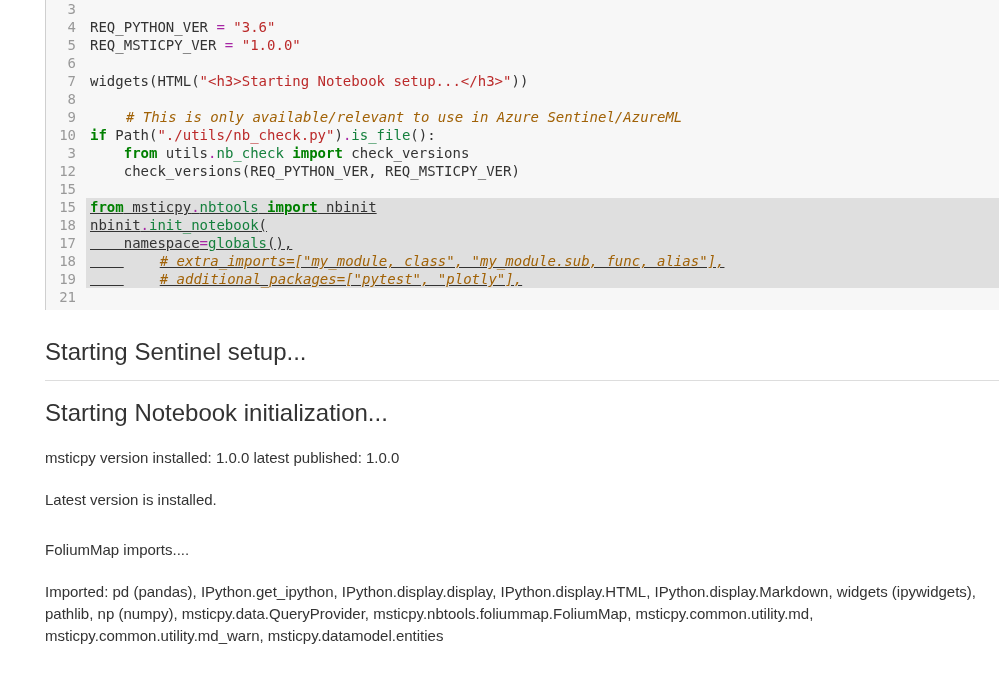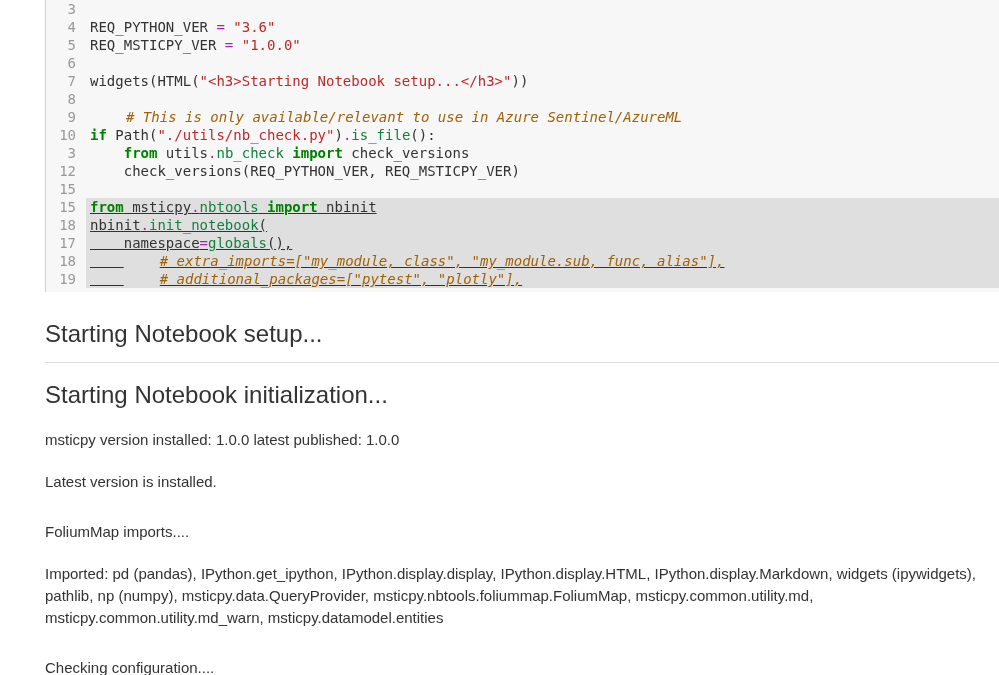--- a/index.html
+++ b/index.html
@@ -135,24 +135,28 @@
       <div class="code"><span>    namespace</span><span class="tok-op">=</span><span class="tok-attr">globals</span><span>(),</span></div>
     </div>
     <div class="code-line hl">
       <div class="gutter">18</div>
       <div class="code"><span>    </span><span class="tok-comm"># extra_imports=["my_module, class", "my_module.sub, func, alias"],</span></div>
     </div>
     <div class="code-line hl">
       <div class="gutter">19</div>
       <div class="code"><span>    </span><span class="tok-comm"># additional_packages=["pytest", "plotly"],</span></div>
     </div>
+    <div class="code-line">
+      <div class="gutter">21</div>
+      <div class="code">&nbsp;</div>
+    </div>
   </div>
 
 <div class="output">
-  <h3>Starting Notebook setup...</h3>
+  <h3>Starting Sentinel setup...</h3>
   <hr>
   <h3>Starting Notebook initialization...</h3>
   <p>msticpy version installed: 1.0.0 latest published: 1.0.0</p>
   <p>Latest version is installed.</p>
   <p class="spaced">FoliumMap imports....</p>
   <p>Imported: pd (pandas), IPython.get_ipython, IPython.display.display, IPython.display.HTML, IPython.display.Markdown, widgets (ipywidgets), pathlib, np (numpy), msticpy.data.QueryProvider, msticpy.nbtools.foliummap.FoliumMap, msticpy.common.utility.md, msticpy.common.utility.md_warn, msticpy.datamodel.entities</p>
   <p class="spaced">Checking configuration....</p>
 </div>
 
 </body></html>

